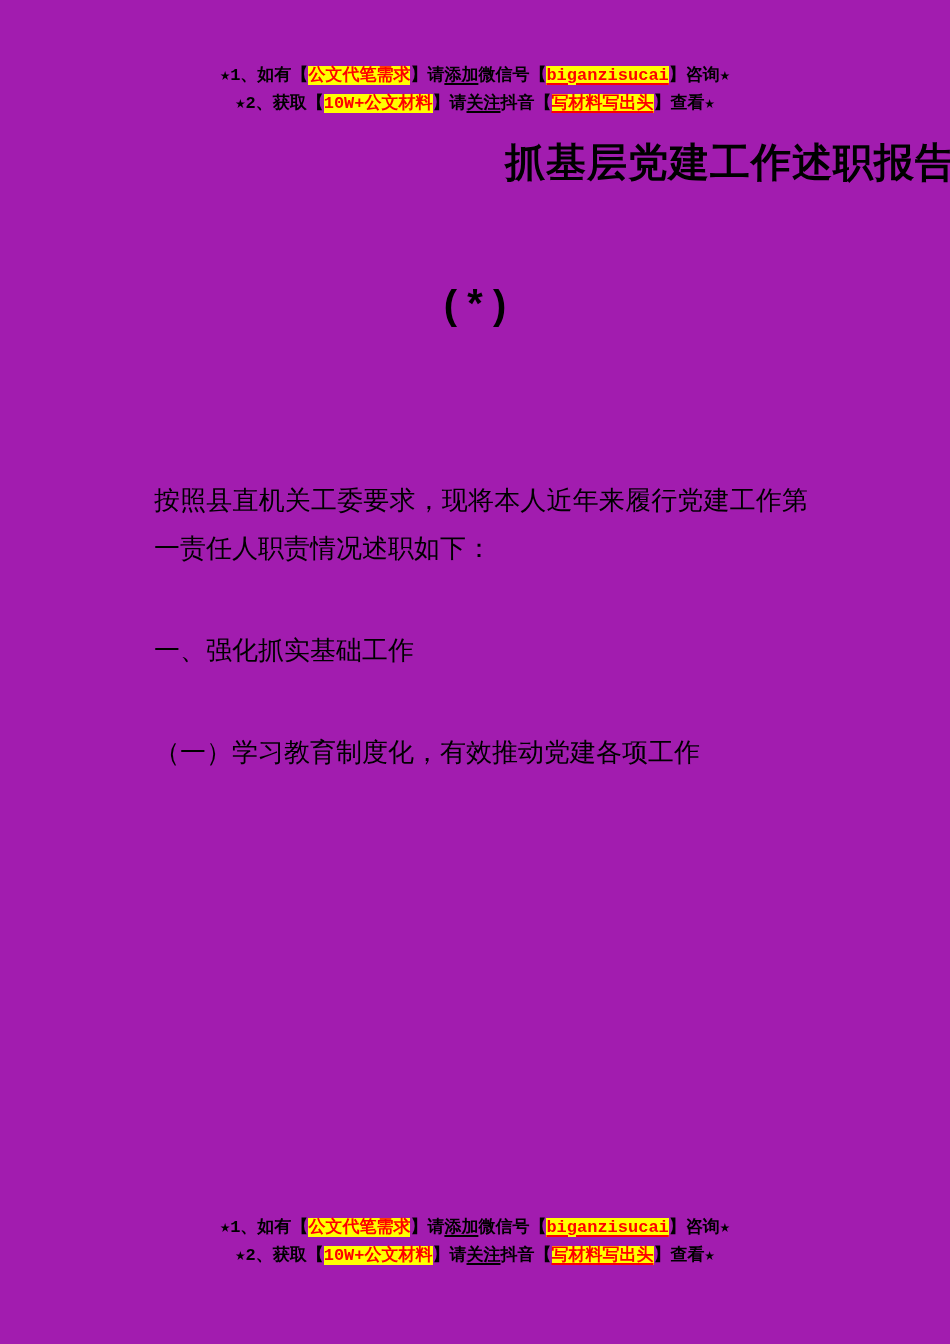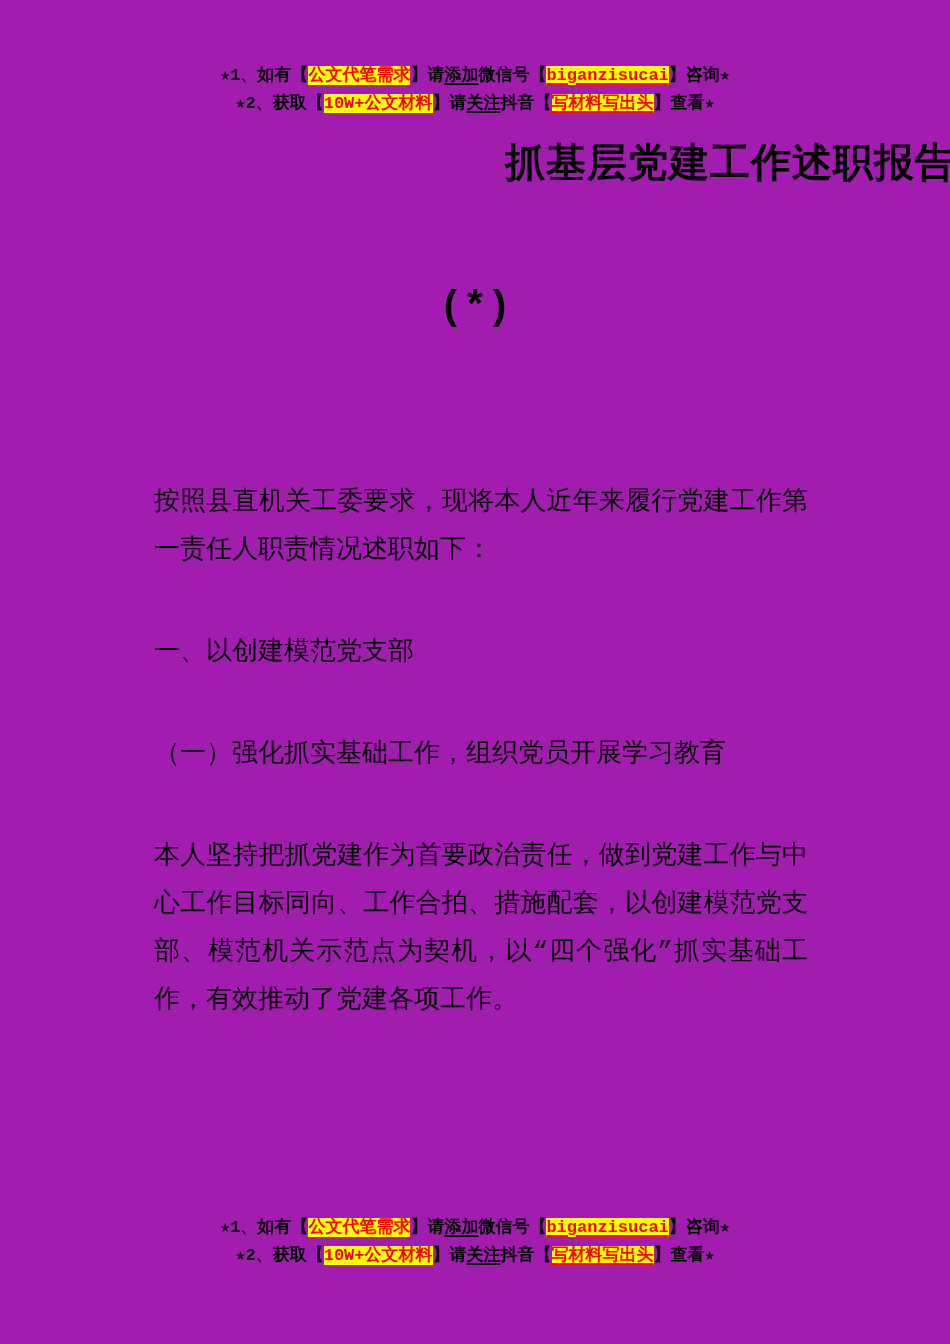--- a/index.html
+++ b/index.html
@@ -88,23 +88,22 @@
     <div class="promo-line"><span class="seg">★1、如有【</span><span class="seg hl">公文代笔需求</span><span class="seg">】请</span><span class="seg ul">添加</span><span class="seg">微信号【</span><span class="seg hl ul">biganzisucai</span><span class="seg">】咨询★</span></div>
     <div class="promo-line"><span class="seg">★2、获取【</span><span class="seg hl">10W+公文材料</span><span class="seg">】请</span><span class="seg ul">关注</span><span class="seg">抖音【</span><span class="seg hl ul">写材料写出头</span><span class="seg">】查看★</span></div>
   </div>
 
   <div class="doc-title">抓基层党建工作述职报告</div>
 
   <div class="star-mark">(*)</div>
 
   <div class="doc-body">
     <div class="para">按照县直机关工委要求，现将本人近年来履行党建工作第一责任人职责情况述职如下：</div>
-    <div class="para">一、以创建模范党支部</div>
-    <div class="para">（一）强化抓实基础工作，组织党员开展学习教育</div>
-    <div class="para">本人坚持把抓党建作为首要政治责任，做到党建工作与中心工作目标同向、工作合拍、措施配套，以创建模范党支部、模范机关示范点为契机，以“四个强化”抓实基础工作，有效推动了党建各项工作。</div>
+    <div class="para">一、强化抓实基础工作</div>
+    <div class="para">（一）学习教育制度化，有效推动党建各项工作</div>
   </div>
 
   <div class="promo promo-footer">
     <div class="promo-line"><span class="seg">★1、如有【</span><span class="seg hl">公文代笔需求</span><span class="seg">】请</span><span class="seg ul">添加</span><span class="seg">微信号【</span><span class="seg hl ul">biganzisucai</span><span class="seg">】咨询★</span></div>
     <div class="promo-line"><span class="seg">★2、获取【</span><span class="seg hl">10W+公文材料</span><span class="seg">】请</span><span class="seg ul">关注</span><span class="seg">抖音【</span><span class="seg hl ul">写材料写出头</span><span class="seg">】查看★</span></div>
   </div>
 
 </div>
 
 </body></html>

